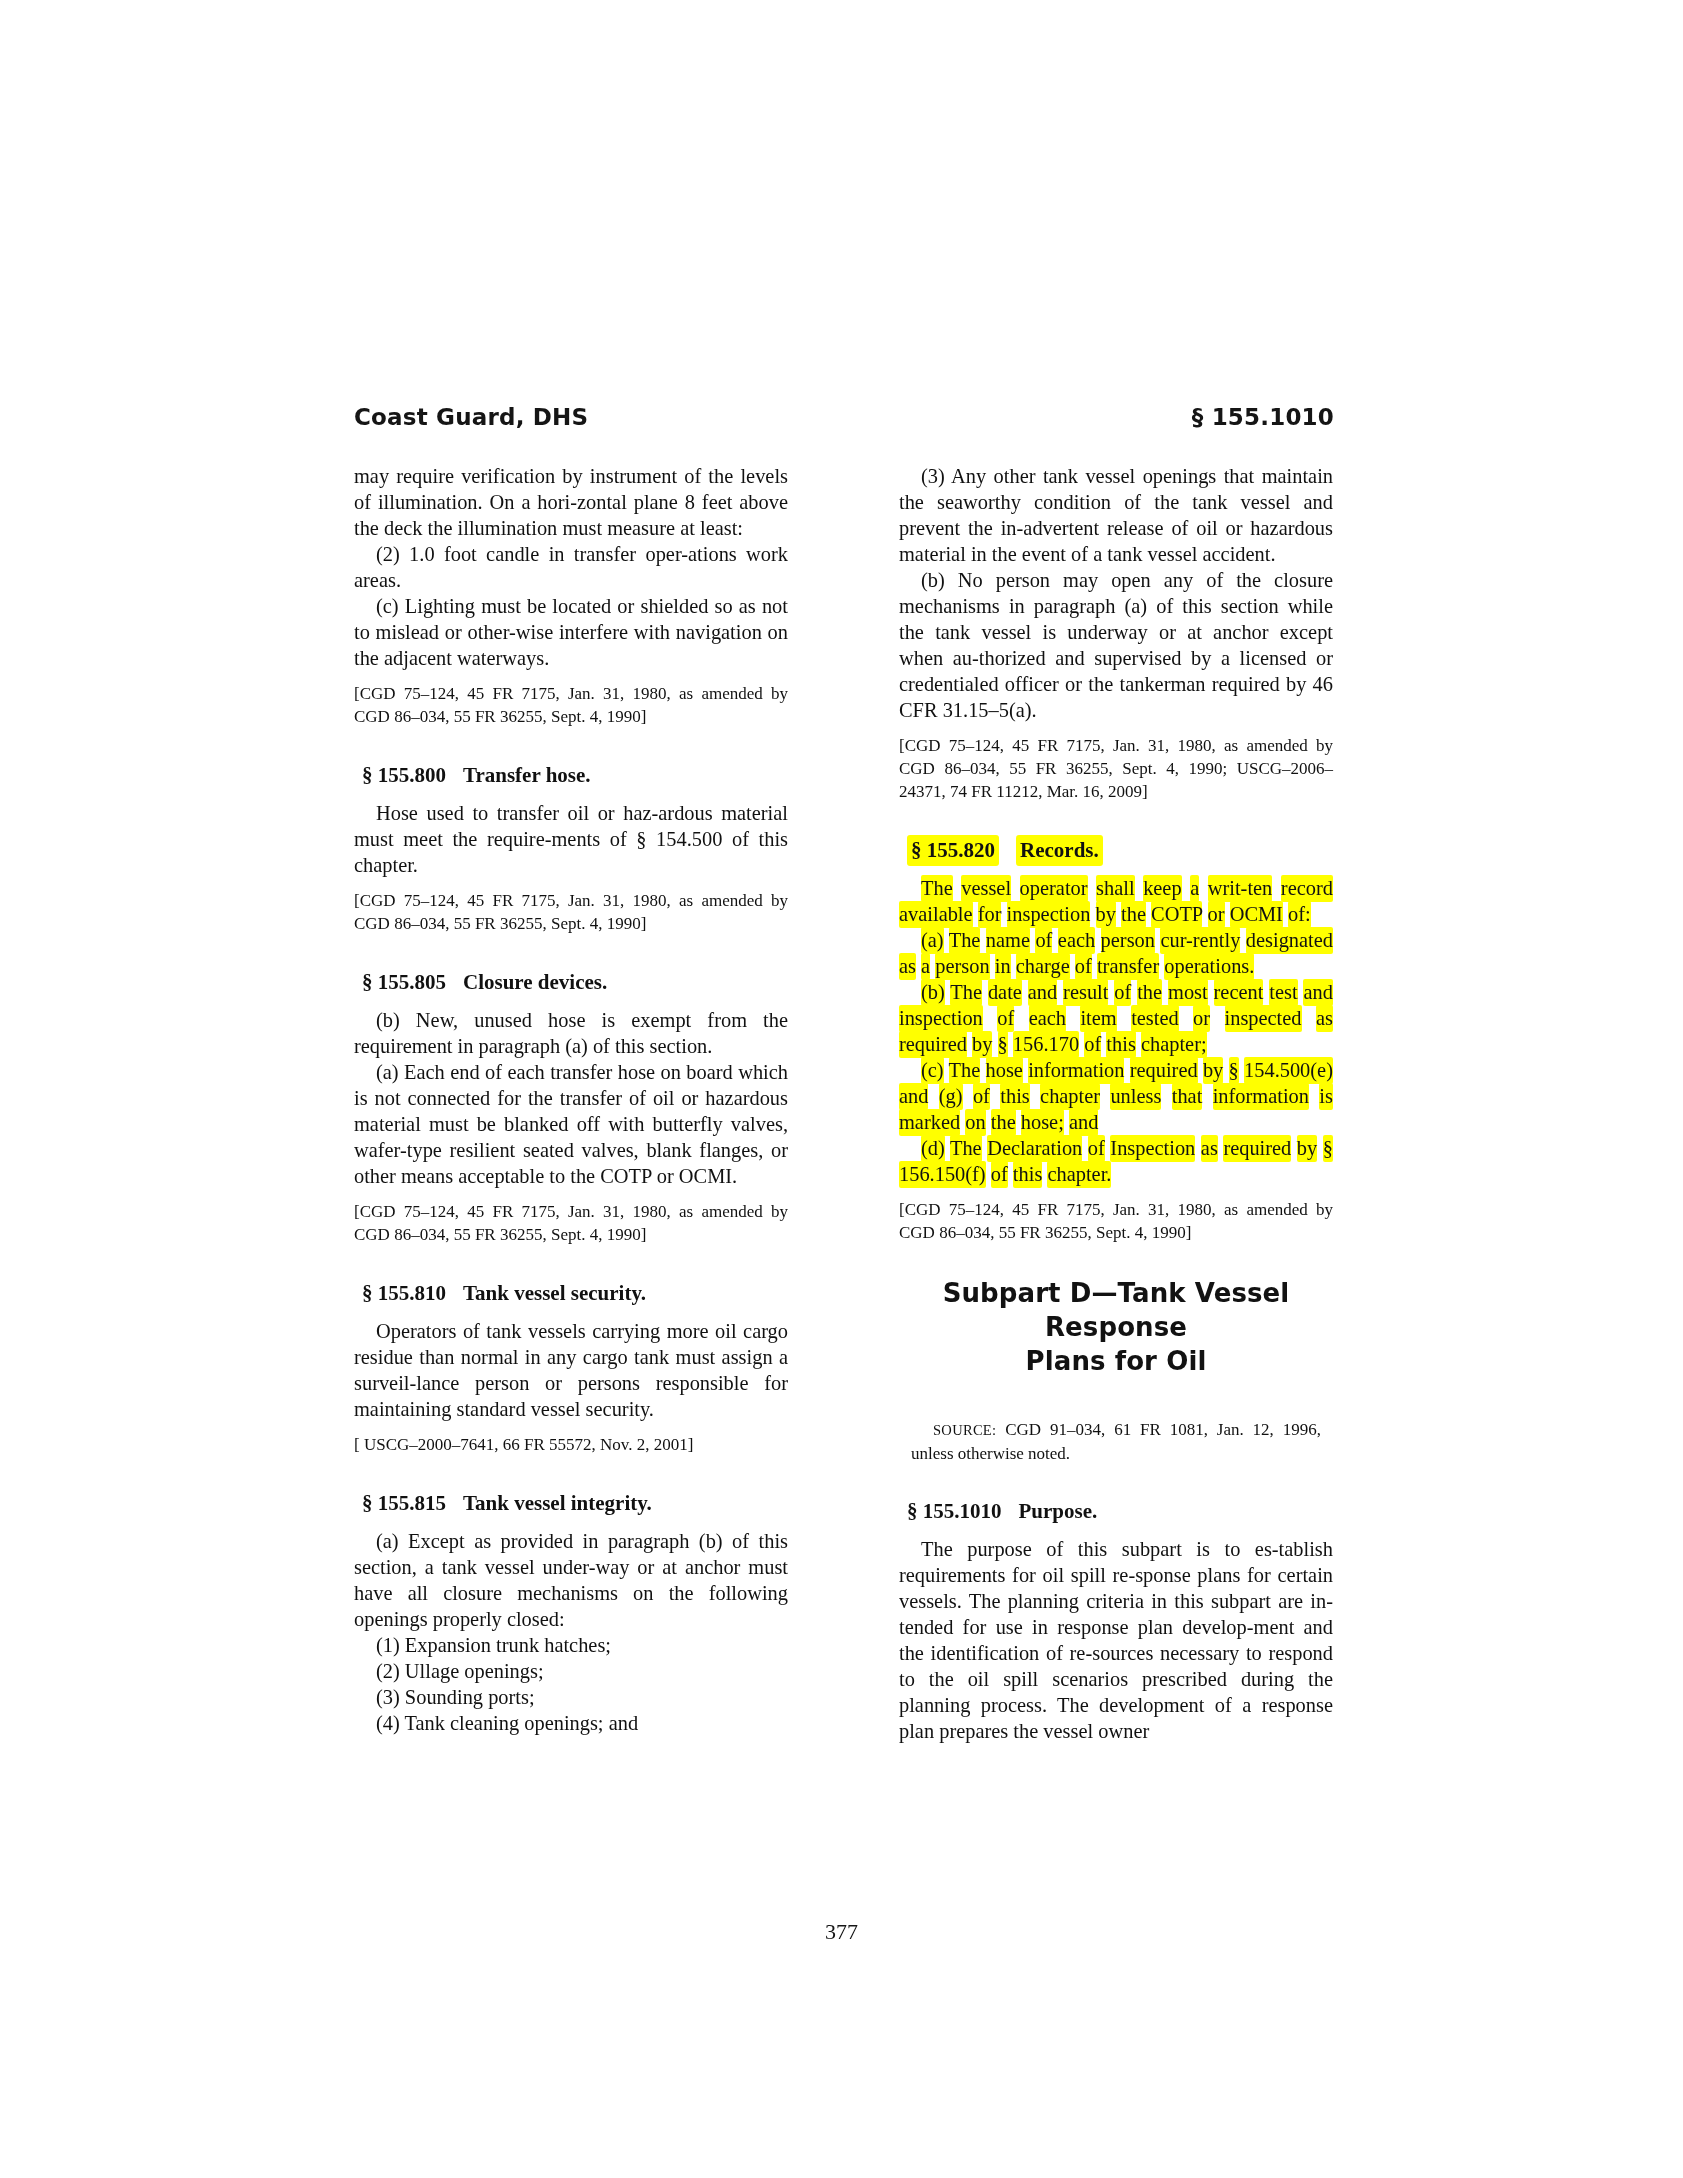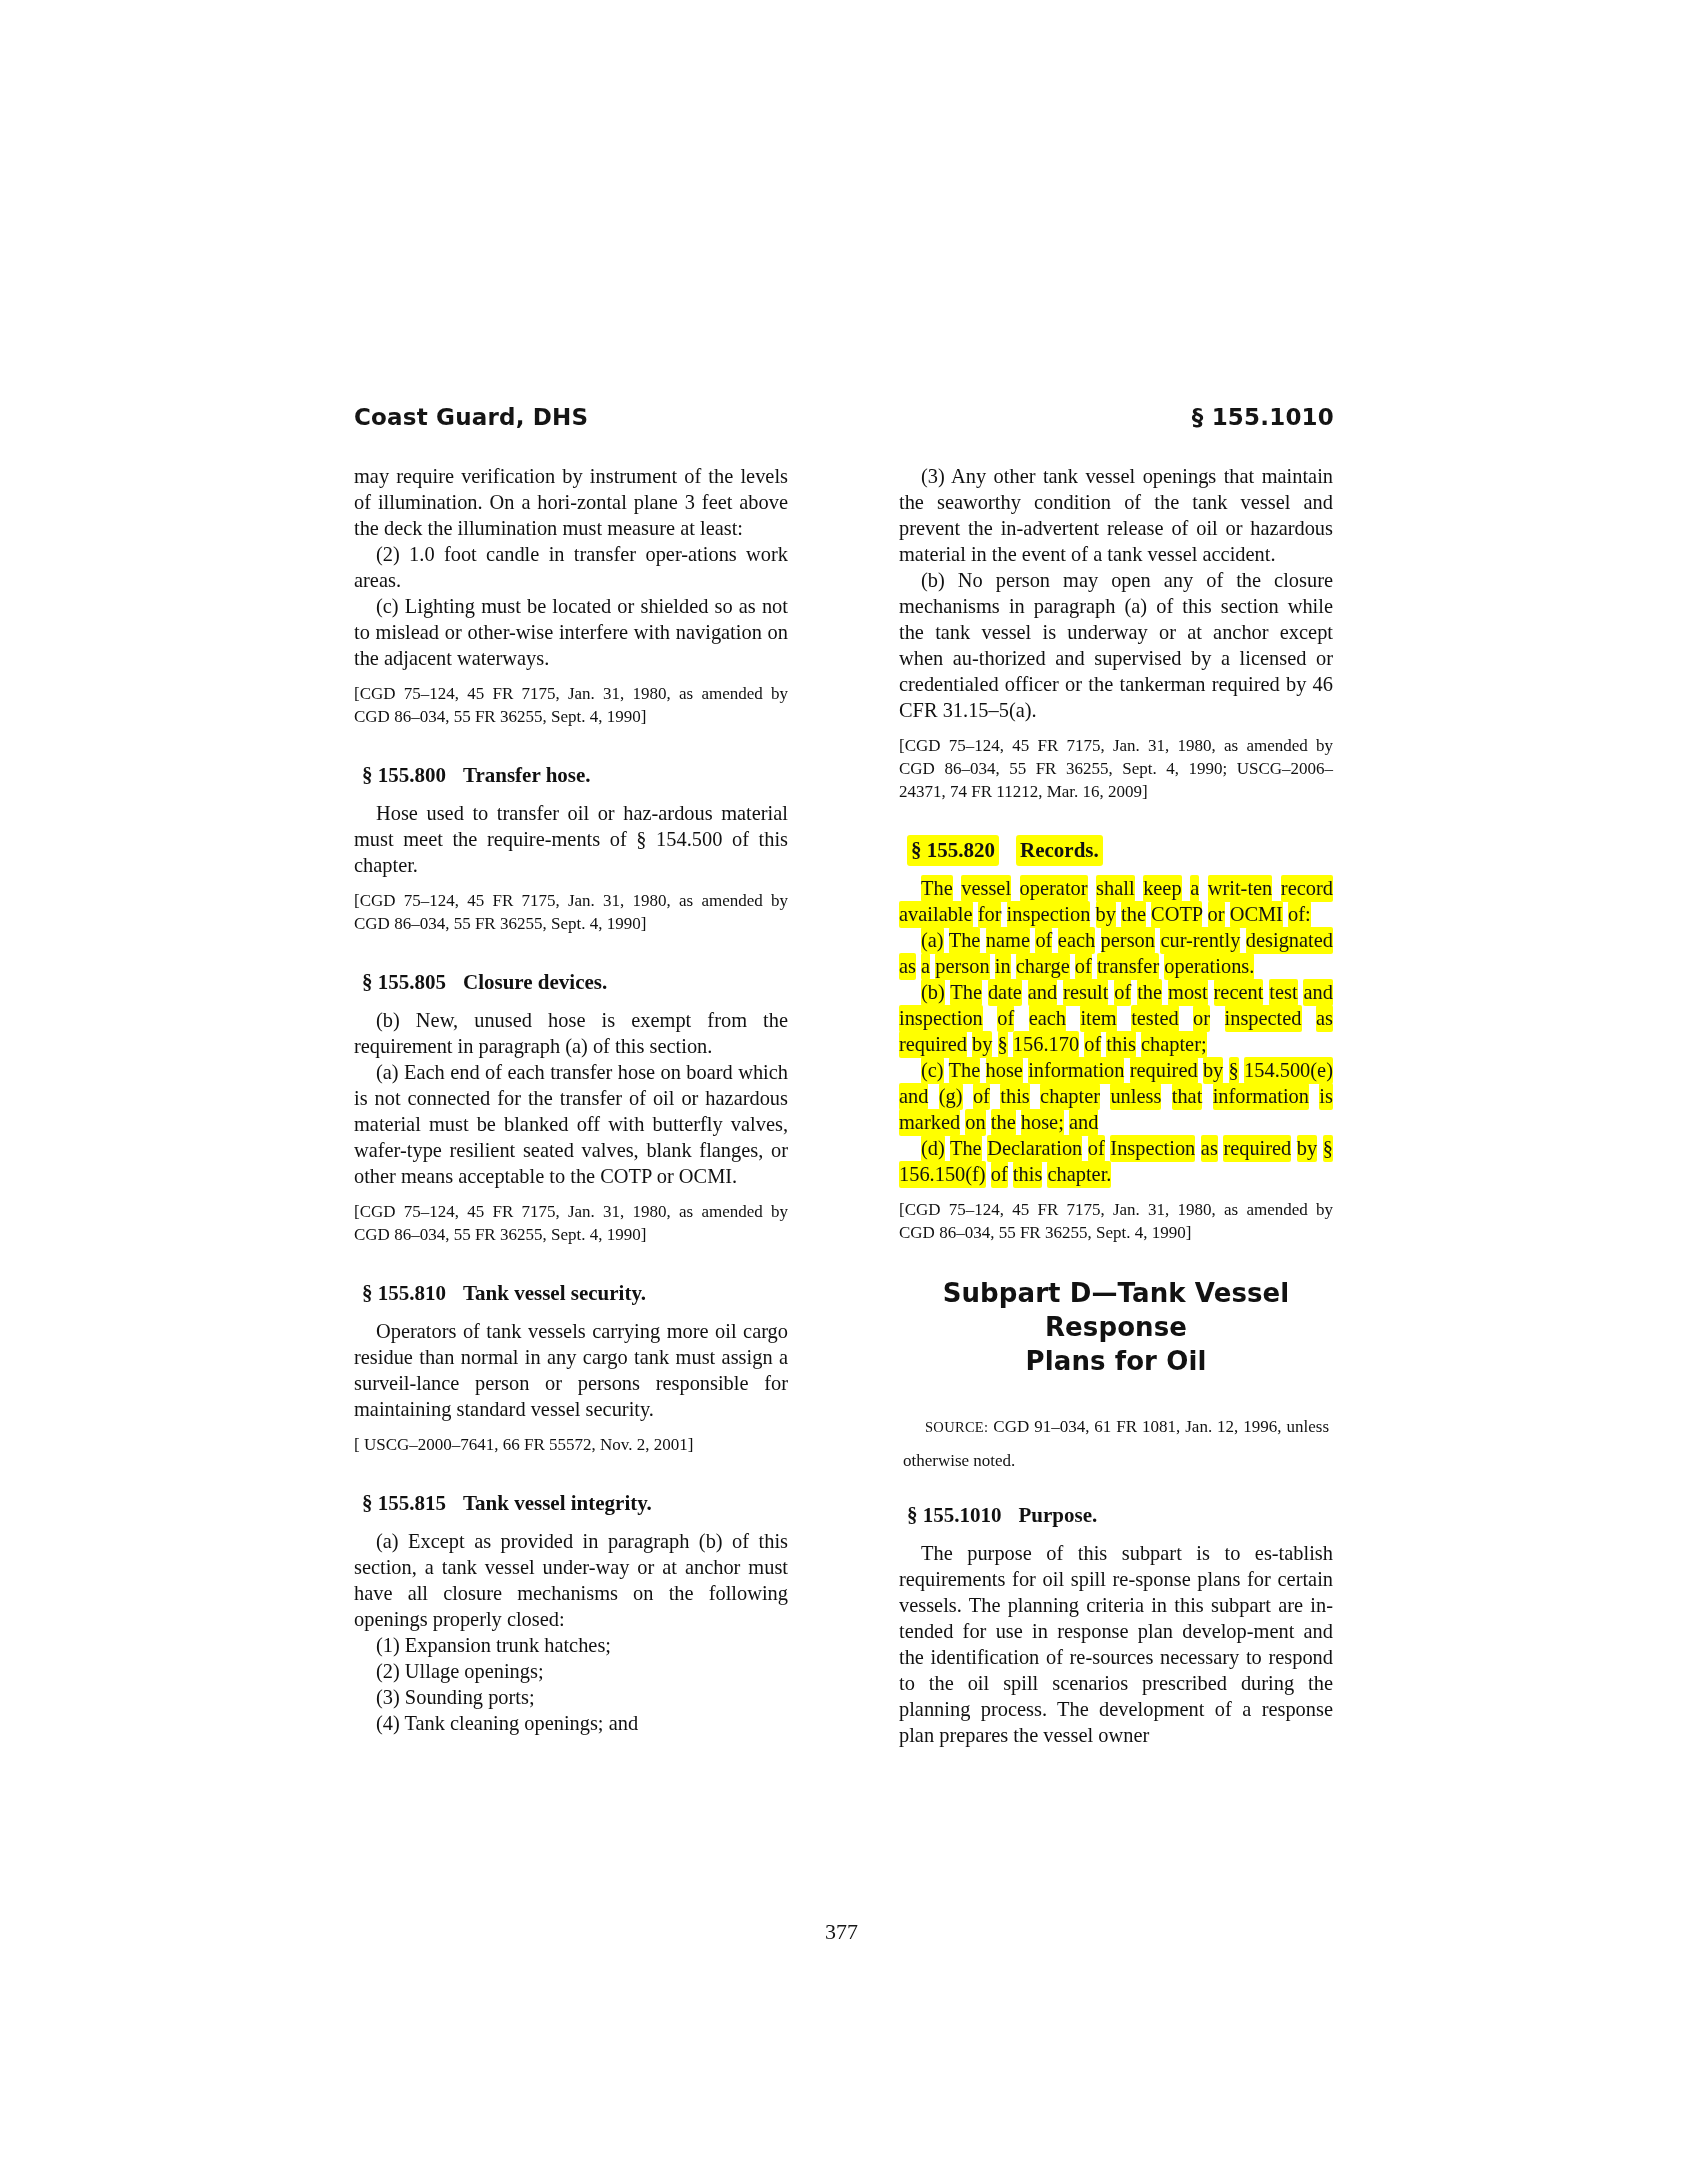--- a/index.html
+++ b/index.html
@@ -83,23 +83,23 @@
   .credit {
     margin: 0;
     font-size: 17px;
     line-height: 23px;
     text-align: justify;
     text-justify: inter-word;
   }
 
   
   .source {
-    margin: 4px;
+    margin: 12px;
     font-size: 17px;
-    line-height: 33px;
+    line-height: 23px;
     text-align: justify;
     text-indent: 22px;
   }
   .smallcaps {
     font-size: 14.5px;
     letter-spacing: 0.3px;
   }
 
   
   .sp-before-credit { height: 11px; }
@@ -154,21 +154,21 @@
 
 <div class="page">
 
   <div class="runhead">
     <div class="rh-left">Coast Guard, DHS</div>
     <div class="rh-right">§ 155.1010</div>
   </div>
 
   <div class="col col-left">
 
-    <p class="flush">may require verification by instrument of the levels of illumination. On a hori-zontal plane 3 feet above the deck the illumination must measure at least:</p>
+    <p class="flush">may require verification by instrument of the levels of illumination. On a hori-zontal plane 8 feet above the deck the illumination must measure at least:</p>
     <p class="ind">(2) 1.0 foot candle in transfer oper-ations work areas.</p>
     <p class="ind">(c) Lighting must be located or shielded so as not to mislead or other-wise interfere with navigation on the adjacent waterways.</p>
 
     <div class="sp-before-credit"></div>
     <p class="credit">[CGD 75–124, 45 FR 7175, Jan. 31, 1980, as amended by CGD 86–034, 55 FR 36255, Sept. 4, 1990]</p>
     <div class="sp-after-credit"></div>
 
     <div class="sp-before-head"></div>
     <p class="sechead">
       <span class="num">§ 155.800</span><span class="gap"></span><span>Transfer hose.</span>

